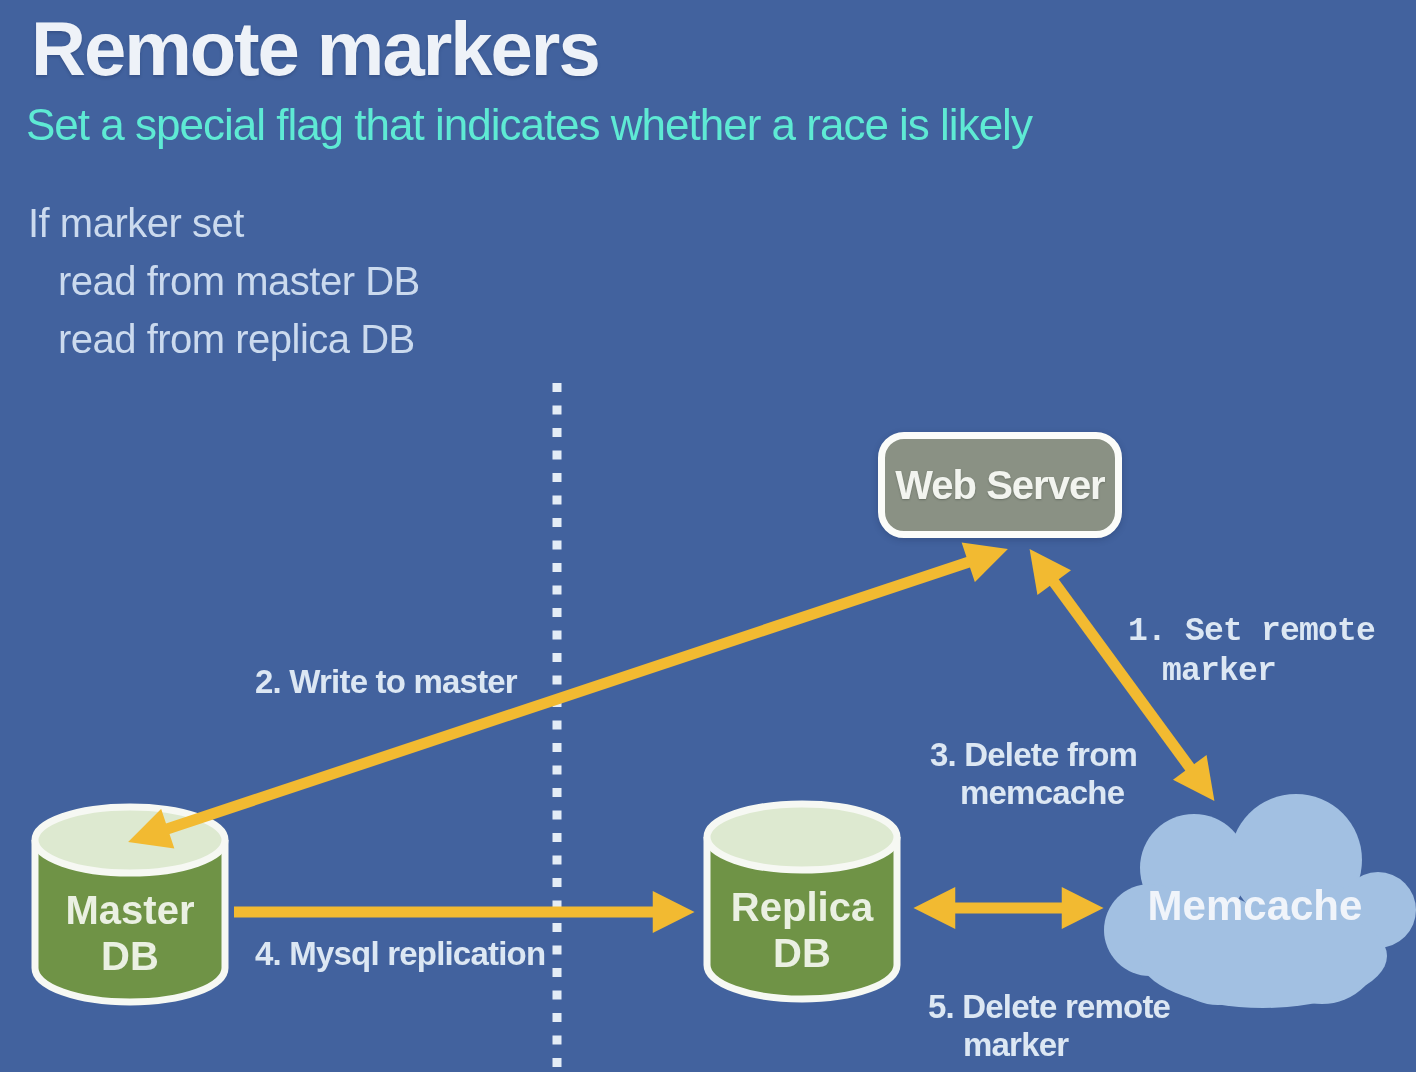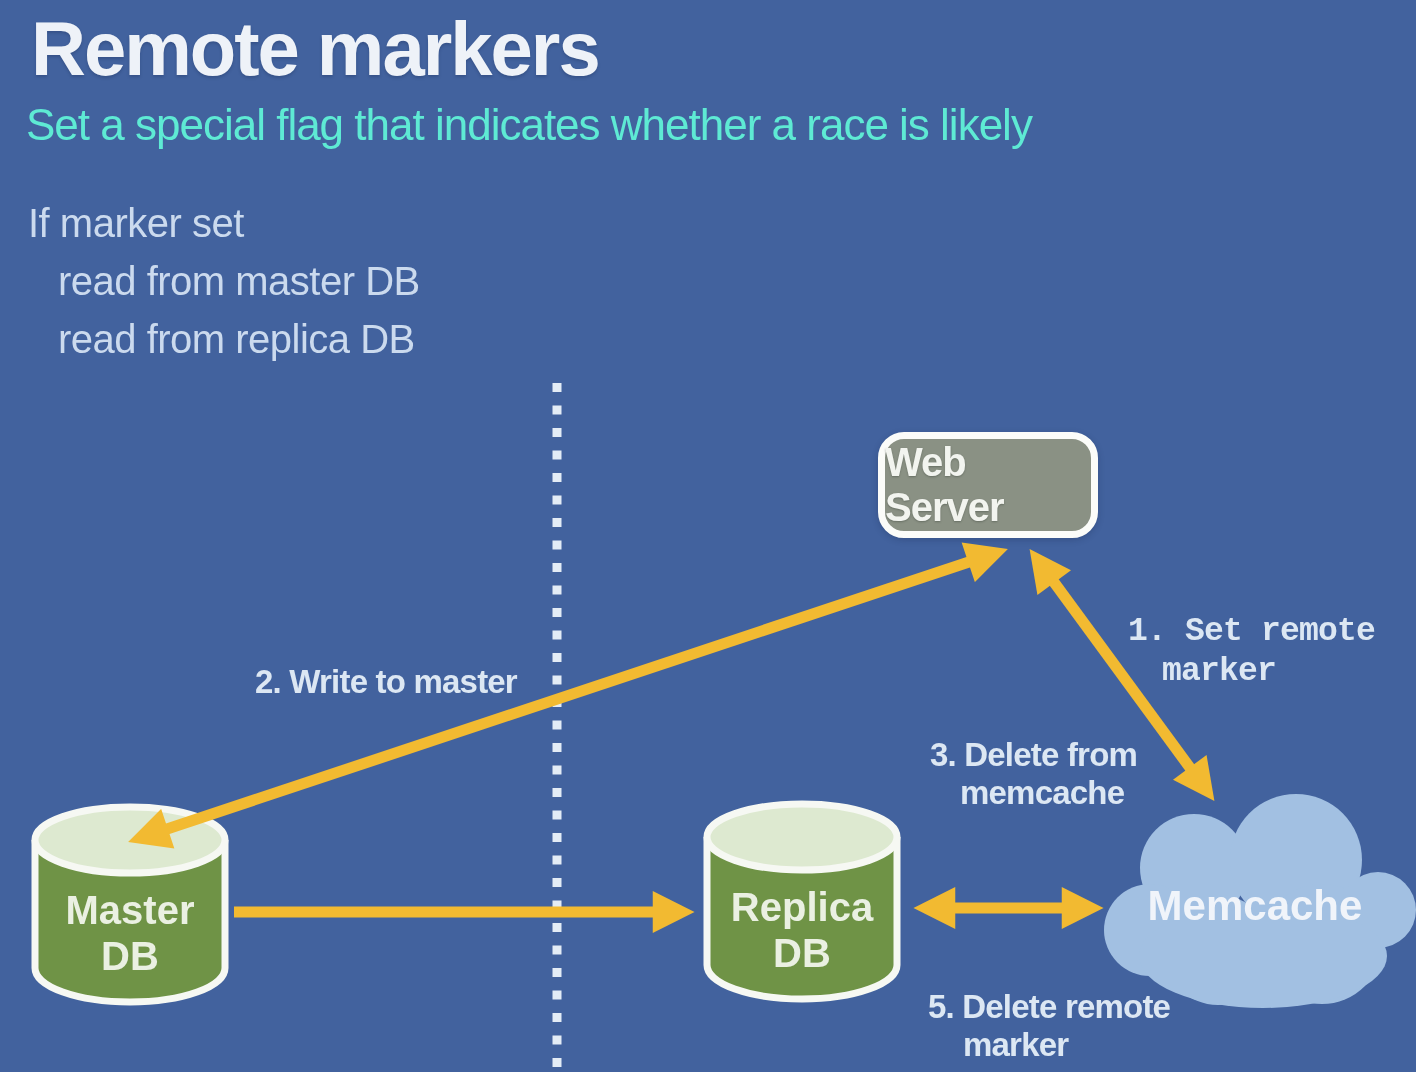--- a/index.html
+++ b/index.html
@@ -39,21 +39,21 @@
 
   .arrows-layer {
     left: 0; top: 0;
     width: 1416px; height: 1072px;
     z-index: 5;
     pointer-events: none;
   }
 
   .node-box {
     left: 878px; top: 432px;
-    width: 220px; height: 106px;
+    width: 244px; height: 106px;
     box-sizing: border-box;
     background: #8a9184;
     border: 7px solid #fbfcf9;
     border-radius: 26px;
     display: flex; align-items: center; justify-content: center;
     z-index: 4;
     box-shadow: 0 2px 6px rgba(20,35,70,0.25);
   }
   .node-box span {
     font-size: 40px; font-weight: bold;
@@ -149,19 +149,20 @@
     <div class="l2">marker</div>
   </div>
 
   <div class="abs arrow-label lbl-2">2. Write to master</div>
 
   <div class="abs arrow-label lbl-3">
     <div class="l1">3. Delete from</div>
     <div class="l2">memcache</div>
   </div>
 
+  <div class="abs arrow-label lbl-4">4. Mysql replication</div>
 
   <div class="abs arrow-label lbl-5">
     <div class="l1">5. Delete remote</div>
     <div class="l2">marker</div>
   </div>
 
 </div>
 
 </body></html>

